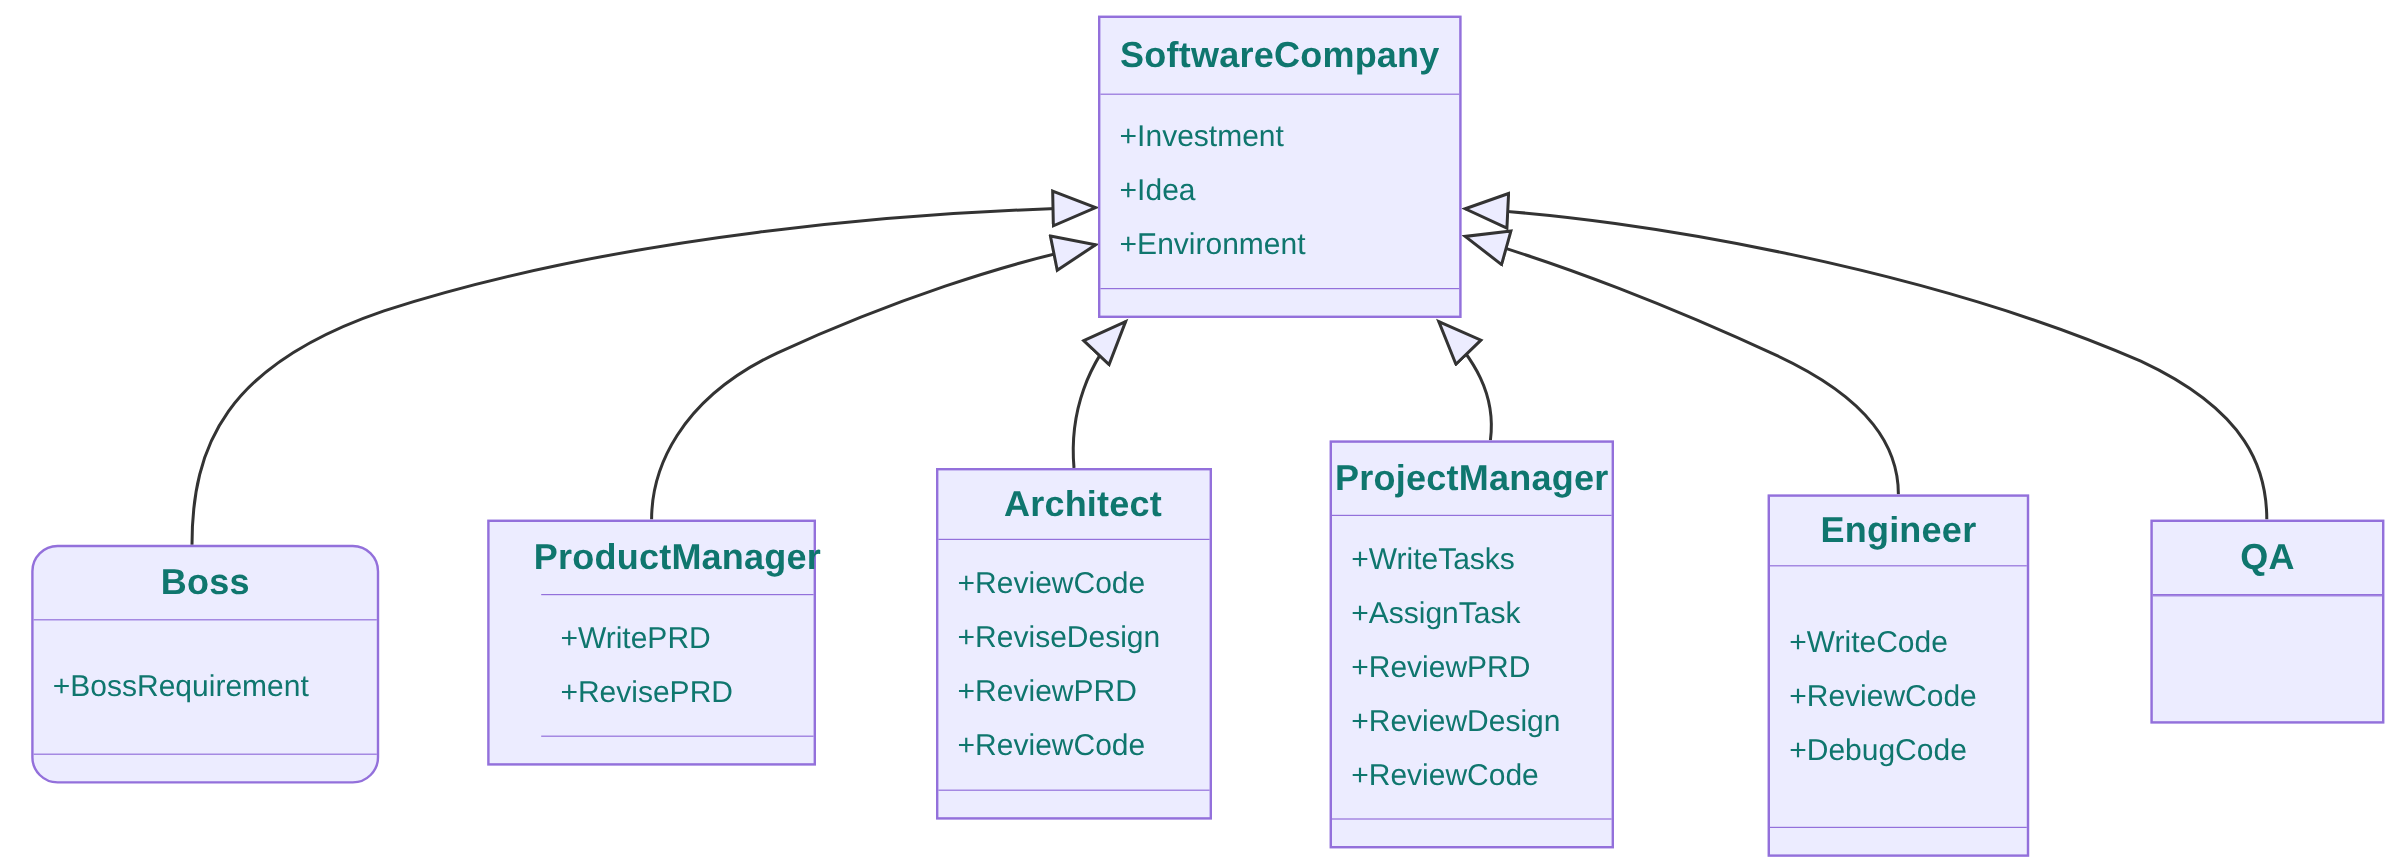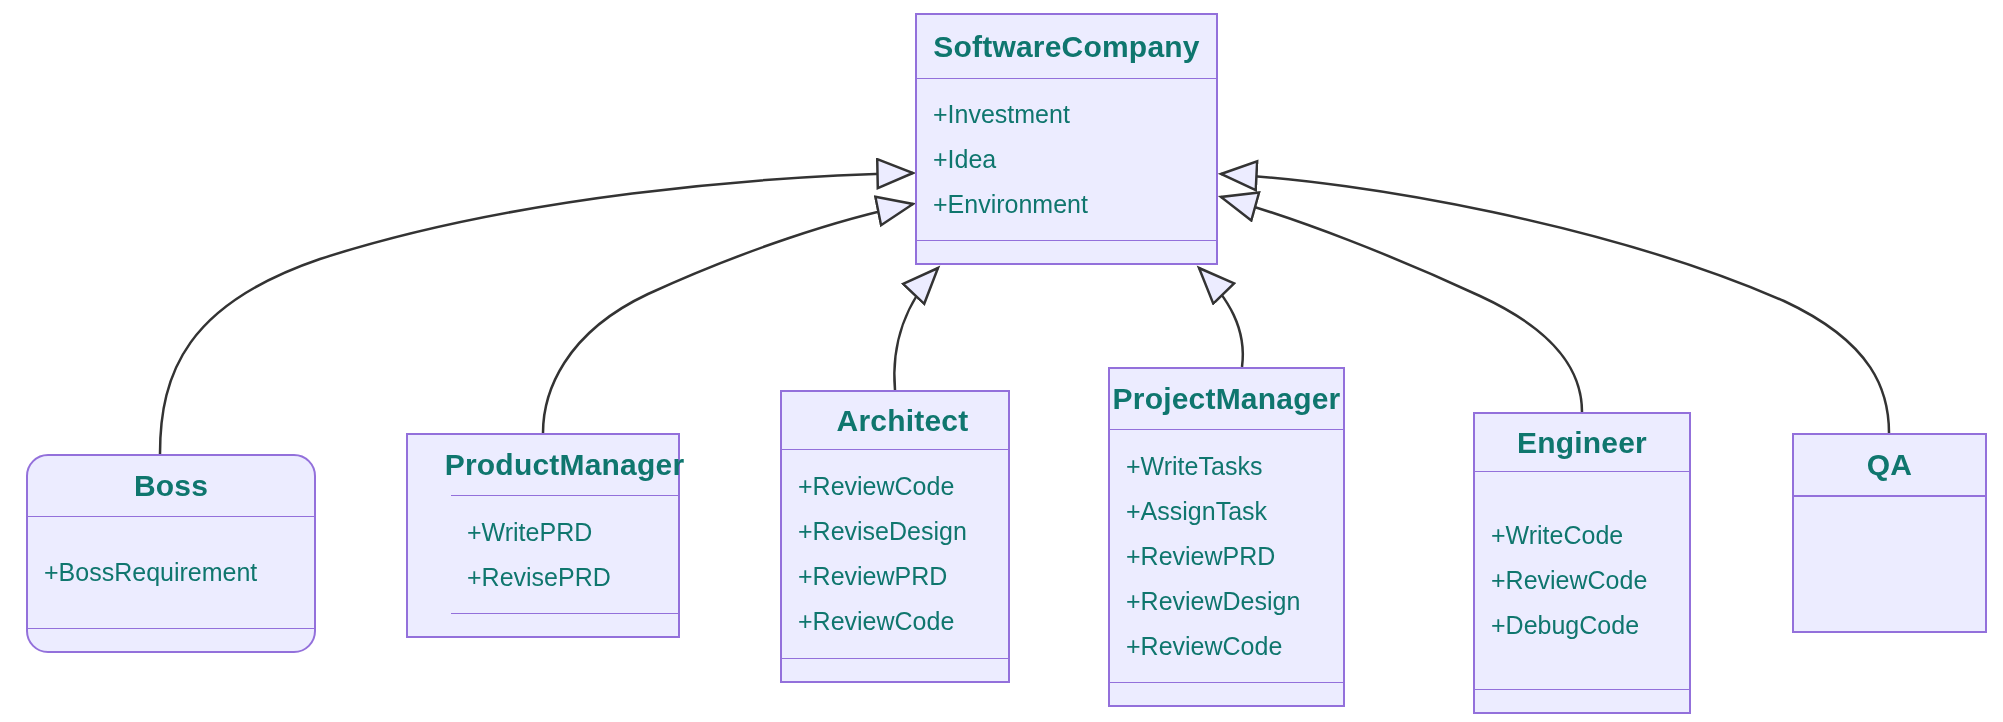--- a/index.html
+++ b/index.html
@@ -51,21 +51,21 @@
   
   #box-softwarecompany{left:915px;top:13px;width:303px;height:252px;}
   #box-softwarecompany .class-title{flex-basis:63px;height:63px;}
   #box-boss{left:26px;top:454px;width:290px;height:199px;border-radius:22px;}
   #box-productmanager{left:406px;top:433px;width:274px;height:205px;padding-left:43px;}
   #box-architect{left:780px;top:390px;width:230px;height:293px;}
   #box-architect .class-title{flex-basis:57px;height:57px;padding-left:15px;}
   #box-projectmanager{left:1108px;top:367px;width:237px;height:340px;}
   #box-engineer{left:1473px;top:412px;width:218px;height:302px;}
   #box-engineer .class-title{flex-basis:57px;height:57px;}
-  #box-qa{left:1792px;top:433px;width:195px;height:200px;}
+  #box-qa{left:1792px;top:433px;width:195px;height:170px;}
 </style>
 </head>
 <body>
 
 <div id="canvas">
 
   <svg id="edges" viewBox="0 0 2003 722" xmlns="http://www.w3.org/2000/svg">
     <defs>
       <marker id="arrow-hollow" markerUnits="userSpaceOnUse" markerWidth="44" markerHeight="36" refX="37" refY="16" orient="auto">
         <path d="M 1.5 1.5 L 37 16 L 1.5 30.5 Z" fill="#ECECFF" stroke="#333333" stroke-width="2.5" stroke-linejoin="miter"></path>

